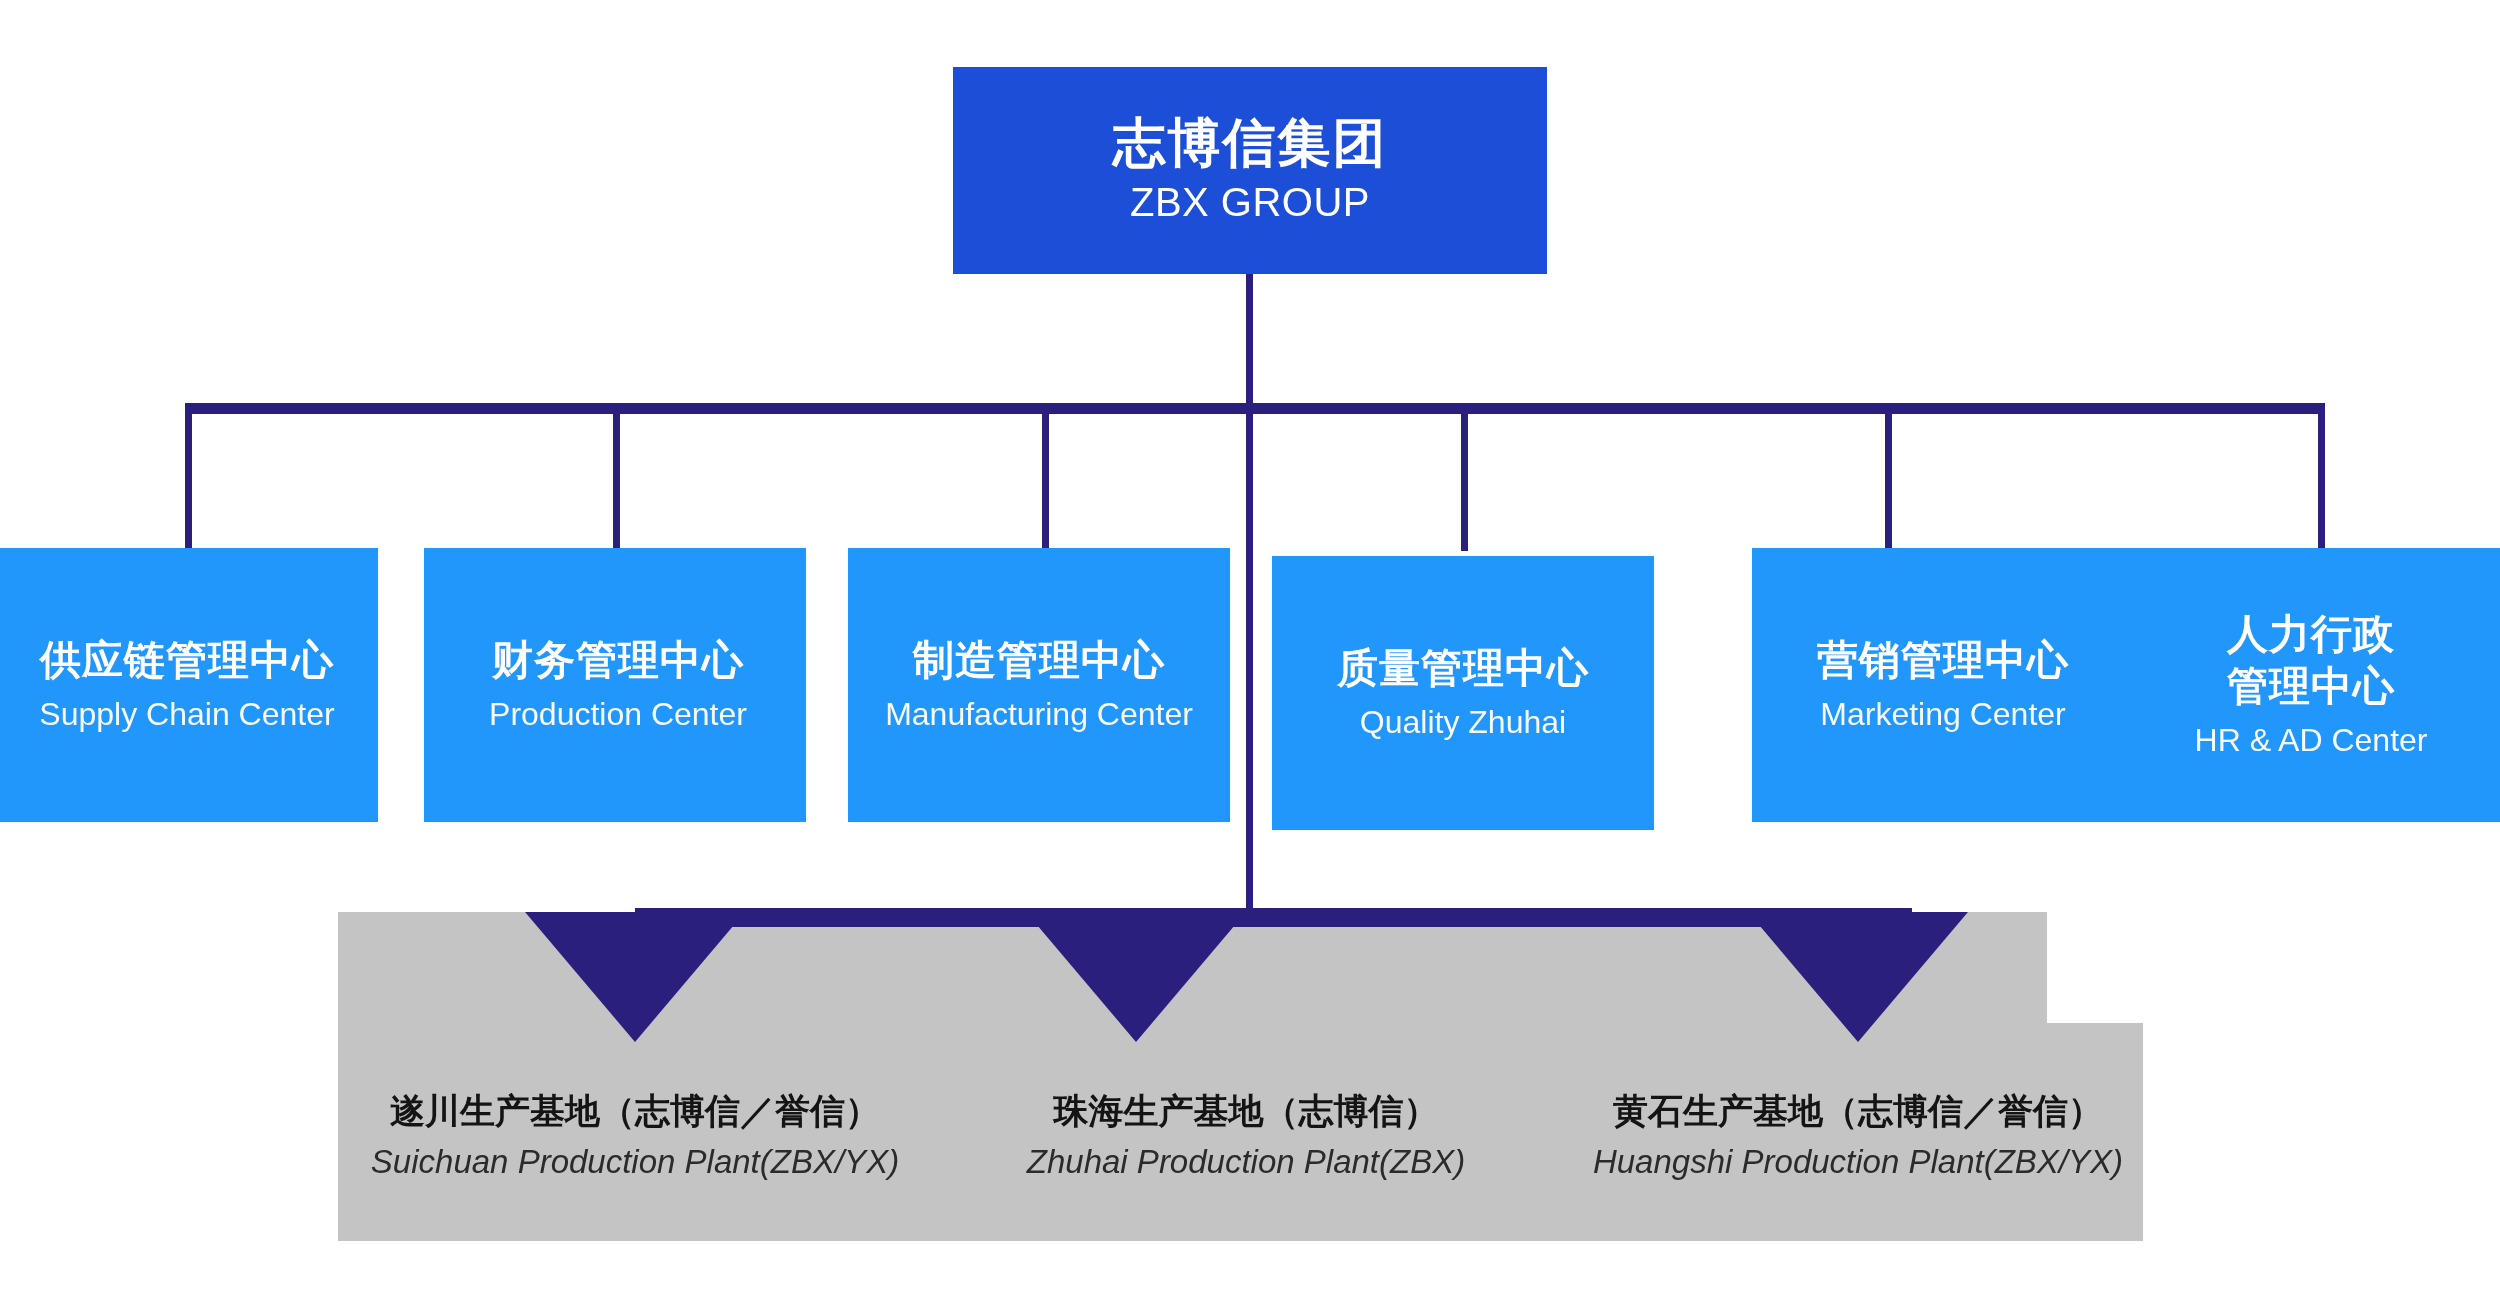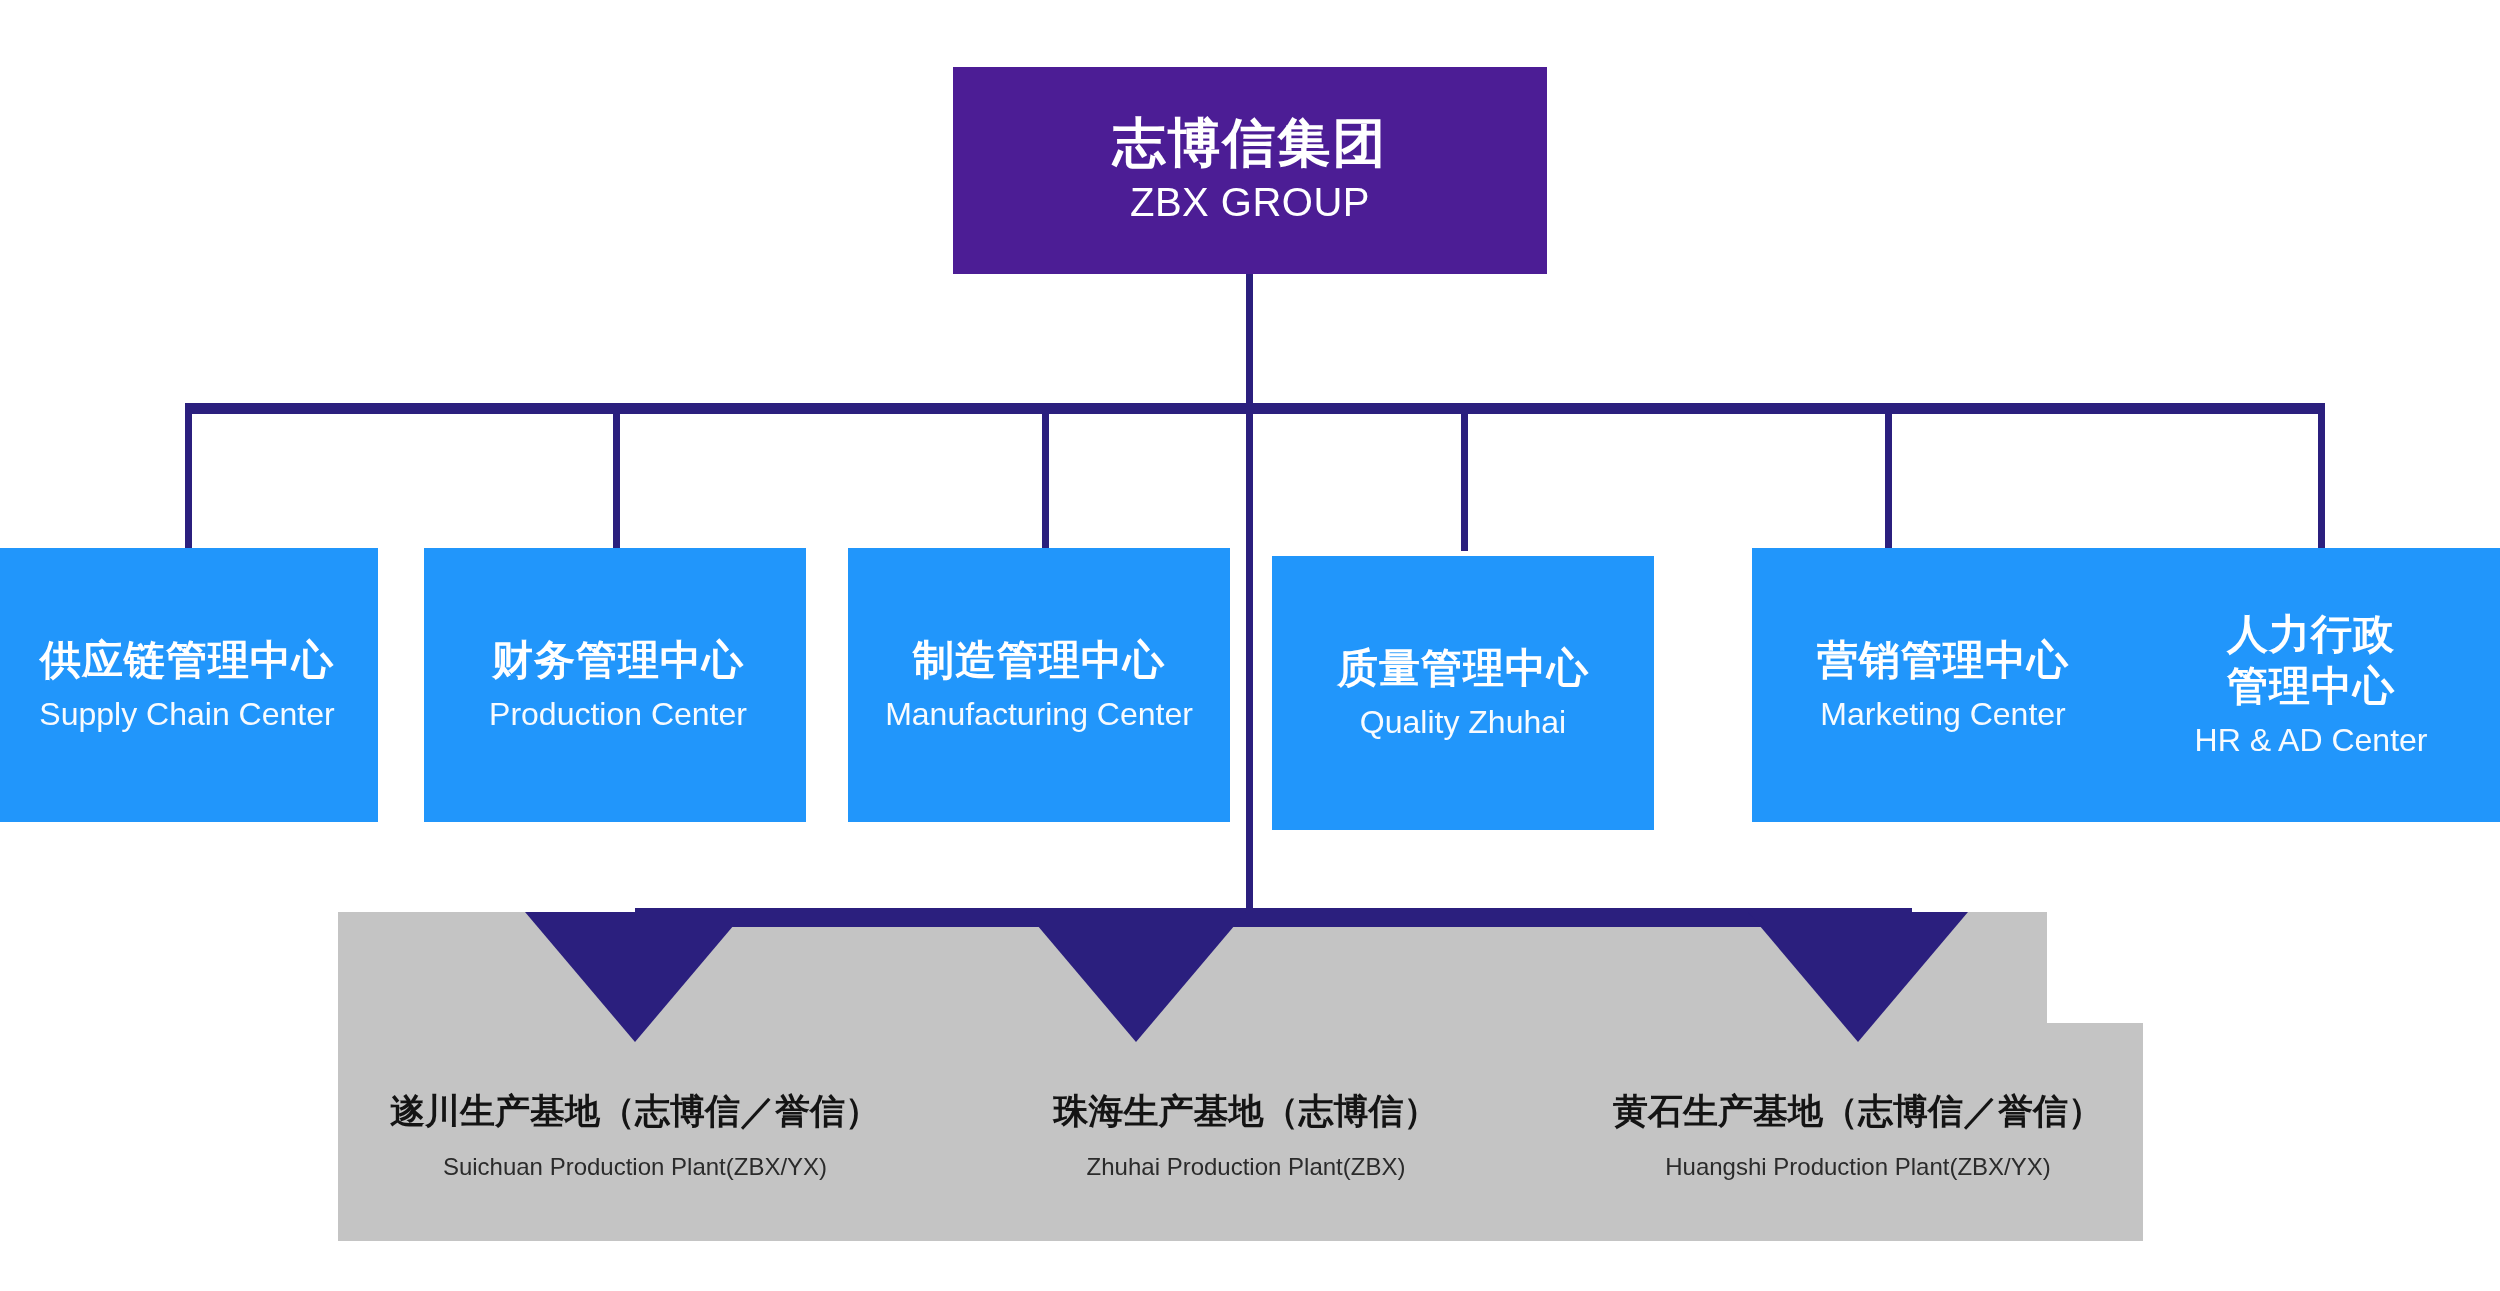--- a/index.html
+++ b/index.html
@@ -18,21 +18,21 @@
     overflow: hidden;
   }
 
   
   .root-node {
     position: absolute;
     left: 953px;
     top: 67px;
     width: 594px;
     height: 207px;
-    background: #4c1d95;
+    background: #1d4ed8;
     display: flex;
     flex-direction: column;
     align-items: center;
     justify-content: center;
     box-sizing: border-box;
     padding-bottom: 1px;
   }
   .root-node .cn {
     color: #ffffff;
     font-size: 53px;
@@ -160,25 +160,26 @@
   .plant .cn {
     color: #141414;
     font-size: 35px;
     font-weight: bold;
     line-height: 1.3;
     white-space: nowrap;
     text-align: right;
   }
   .plant .en {
     color: #2B2B2B;
-    font-size: 24px;
+    font-size: 33px;
     font-weight: normal;
     line-height: 1.35;
-    margin-top: 17px;
+    margin-top: 6px;
     white-space: nowrap;
+    font-style: italic;
   }
 </style>
 </head>
 <body>
 
 <div id="org-chart">
 
   <div class="root-node">
     <div class="cn">志博信集团</div>
     <div class="en">ZBX GROUP</div>

